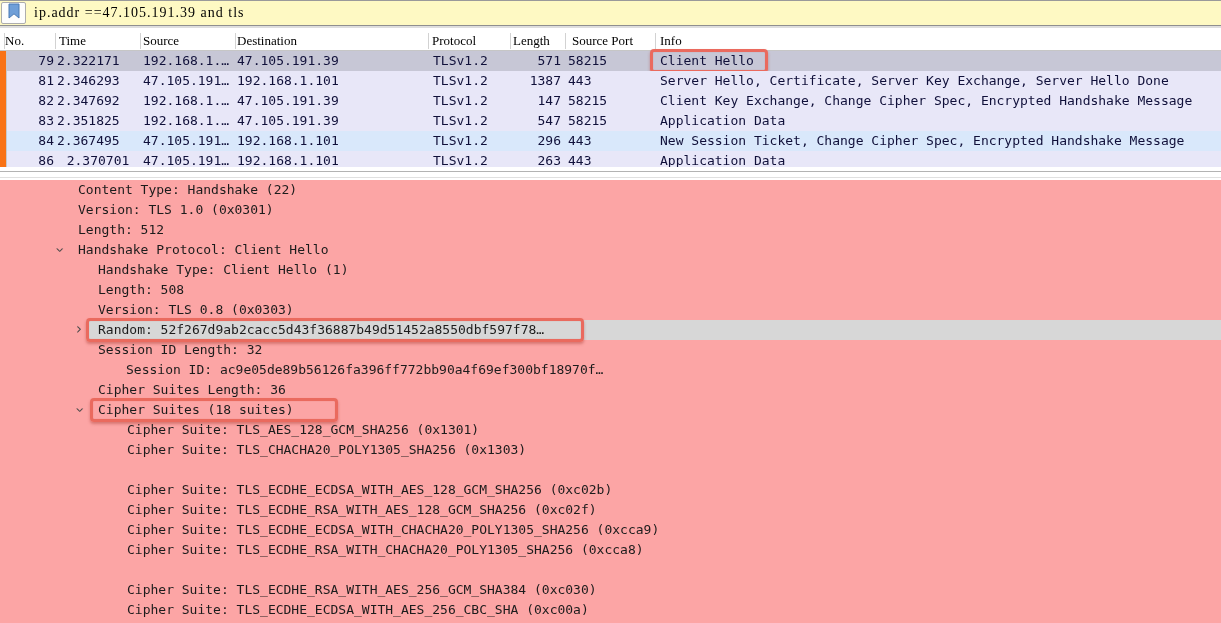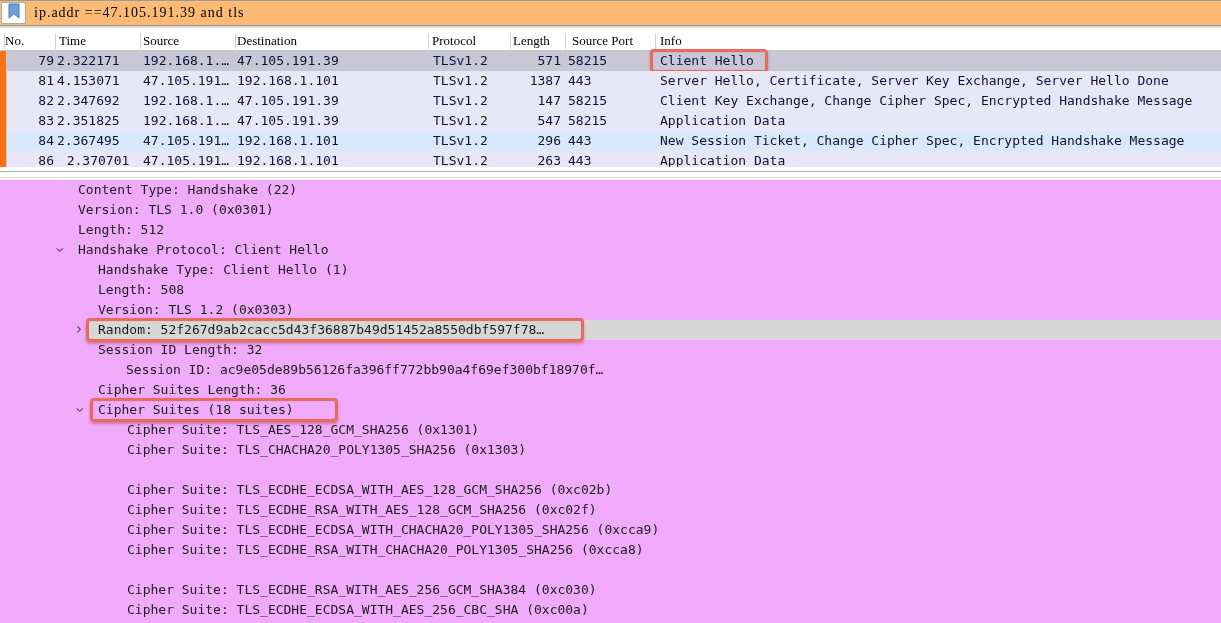--- a/index.html
+++ b/index.html
@@ -1,20 +1,20 @@
 <!DOCTYPE html>
 <html><head>
 <meta charset="utf-8">
 <style>
   html,body{margin:0;padding:0;background:#f0f0f0;}
   .app{position:relative;width:1221px;height:623px;background:#ffffff;overflow:hidden;
        font-family:"DejaVu Sans Mono",monospace;}
   
   .filter-bar{position:absolute;left:0;top:0;width:1221px;height:26px;
-      background:#fdba74;border-top:1px solid #9a9a9a;border-bottom:1px solid #8f8f8f;
+      background:#fef9c3;border-top:1px solid #9a9a9a;border-bottom:1px solid #8f8f8f;
       box-sizing:border-box;display:flex;align-items:center;}
   .bookmark-btn{width:25px;height:22px;margin-left:1px;background:#fdfdfd;
       border:1px solid #adadad;border-radius:2px;display:flex;align-items:center;
       justify-content:center;box-sizing:border-box;}
   .filter-input{flex:1;height:100%;display:flex;align-items:center;padding-left:8px;
       font-family:"Liberation Serif",serif;font-size:14px;color:#000;letter-spacing:1px;}
   .bar-gap{position:absolute;left:0;top:26px;width:1221px;height:2px;background:#dedede;}
   
   .plist{position:absolute;left:0;top:32px;width:1221px;height:139px;background:#f97316;}
   .phdr{position:absolute;left:0;top:0;width:1221px;height:19px;background:#ffffff;
@@ -29,21 +29,21 @@
   .prow.state-tls .bg{background:#e8e7f8;}
   .prow.state-hover .bg{background:#d9e8fb;}
   .pcell{position:absolute;top:0;height:20px;line-height:20px;font-size:13px;
       color:#10103a;white-space:pre;overflow:hidden;}
   .gutterline{position:absolute;left:6px;top:19px;width:1px;height:120px;background:#c9c9c9;}
   
   .pane-divider{position:absolute;left:0;top:167px;width:1221px;height:13px;background:#fff;}
   .pane-divider .l1{position:absolute;left:0;top:4px;width:100%;height:1px;background:#b3b3b3;}
   .pane-divider .l2{position:absolute;left:0;top:10px;width:100%;height:1px;background:#e0e0e0;}
   
-  .details{position:absolute;left:0;top:180px;width:1221px;height:443px;background:#f0abfc;}
+  .details{position:absolute;left:0;top:180px;width:1221px;height:443px;background:#fca5a5;}
   .dline{position:absolute;left:0;width:1221px;height:20px;}
   .dline .selband{position:absolute;top:0;bottom:0;right:0;background:#d7d7d7;}
   .dtext{position:absolute;top:0;height:20px;line-height:20px;font-size:13px;
       color:#1c1c1c;white-space:pre;}
   .darrow{position:absolute;top:0;height:20px;line-height:19px;font-size:15px;color:#4a4a4a;
       font-family:"DejaVu Sans",sans-serif;}
   .darrow.expanded{transform:rotate(90deg);}
   
   .annot{position:absolute;border:3px solid #ea6a5e;border-radius:4px;box-sizing:border-box;
       box-shadow:0 2px 3px rgba(170,60,50,0.45),inset 0 0 1px rgba(200,80,70,0.5);
@@ -94,21 +94,21 @@
           <span class="pcell" style="left: 237px; width: 188px; text-align: left;">47.105.191.39</span>
           <span class="pcell" style="left: 433px; width: 74px; text-align: left;">TLSv1.2</span>
           <span class="pcell" style="left: 495px; width: 66px; text-align: right;">571</span>
           <span class="pcell" style="left: 568px; width: 86px; text-align: left;">58215</span>
           <span class="pcell" style="left: 660px; width: 558px; text-align: left;">Client Hello</span>
           <div class="annot" style="left: 650px; width: 118px; top: -2px; height: 24px;"></div>
         </div>
         <div class="prow state-tls" style="top: 20px;">
           <div class="bg"></div>
           <span class="pcell" style="left: 7px; width: 47px; text-align: right;">81</span>
-          <span class="pcell" style="left: 57px; width: 82px; text-align: left;">4.153071</span>
+          <span class="pcell" style="left: 57px; width: 82px; text-align: left;">2.346293</span>
           <span class="pcell" style="left: 143px; width: 91px; text-align: left;">47.105.191…</span>
           <span class="pcell" style="left: 237px; width: 188px; text-align: left;">192.168.1.101</span>
           <span class="pcell" style="left: 433px; width: 74px; text-align: left;">TLSv1.2</span>
           <span class="pcell" style="left: 495px; width: 66px; text-align: right;">1387</span>
           <span class="pcell" style="left: 568px; width: 86px; text-align: left;">443</span>
           <span class="pcell" style="left: 660px; width: 558px; text-align: left;">Server Hello, Certificate, Server Key Exchange, Server Hello Done</span>
         </div>
         <div class="prow state-tls" style="top: 40px;">
           <div class="bg"></div>
           <span class="pcell" style="left: 7px; width: 47px; text-align: right;">82</span>
@@ -176,21 +176,21 @@
         <span class="darrow expanded" style="left: 56px;">›</span>
         <span class="dtext" style="left: 78px;">Handshake Protocol: Client Hello</span>
       </div>
       <div class="dline" style="top: 80px;">
         <span class="dtext" style="left: 98px;">Handshake Type: Client Hello (1)</span>
       </div>
       <div class="dline" style="top: 100px;">
         <span class="dtext" style="left: 98px;">Length: 508</span>
       </div>
       <div class="dline" style="top: 120px;">
-        <span class="dtext" style="left: 98px;">Version: TLS 1.2 (0x0303)</span>
+        <span class="dtext" style="left: 98px;">Version: TLS 0.8 (0x0303)</span>
       </div>
       <div class="dline selected" style="top: 140px;">
         <div class="selband" style="left: 86px;"></div>
         <span class="darrow" style="left: 76px;">›</span>
         <span class="dtext" style="left: 98px;">Random: 52f267d9ab2cacc5d43f36887b49d51452a8550dbf597f78…</span>
         <div class="annot" style="left: 86px; width: 498px; top: -2px; height: 24px;"></div>
       </div>
       <div class="dline" style="top: 160px;">
         <span class="dtext" style="left: 98px;">Session ID Length: 32</span>
       </div>

